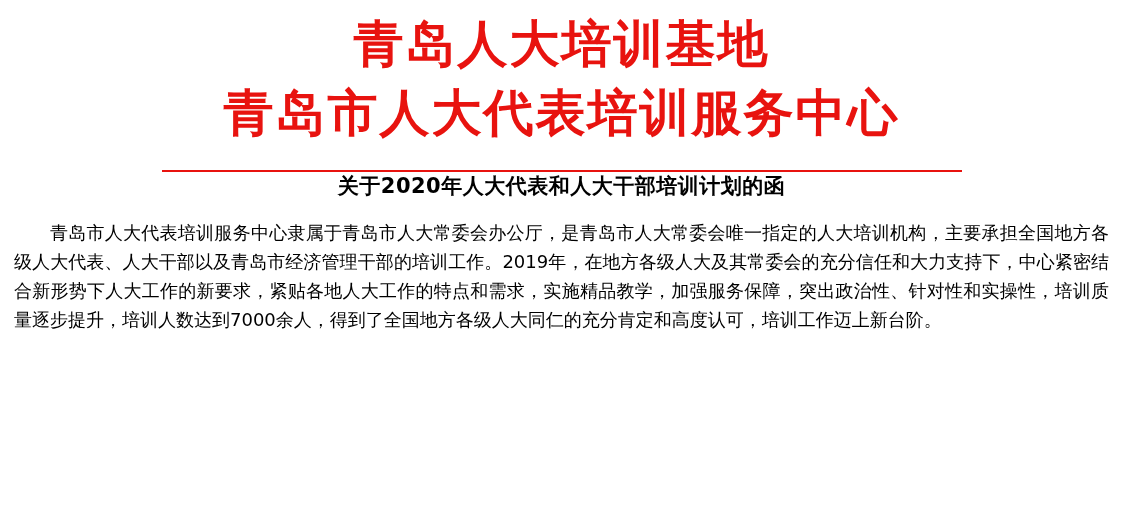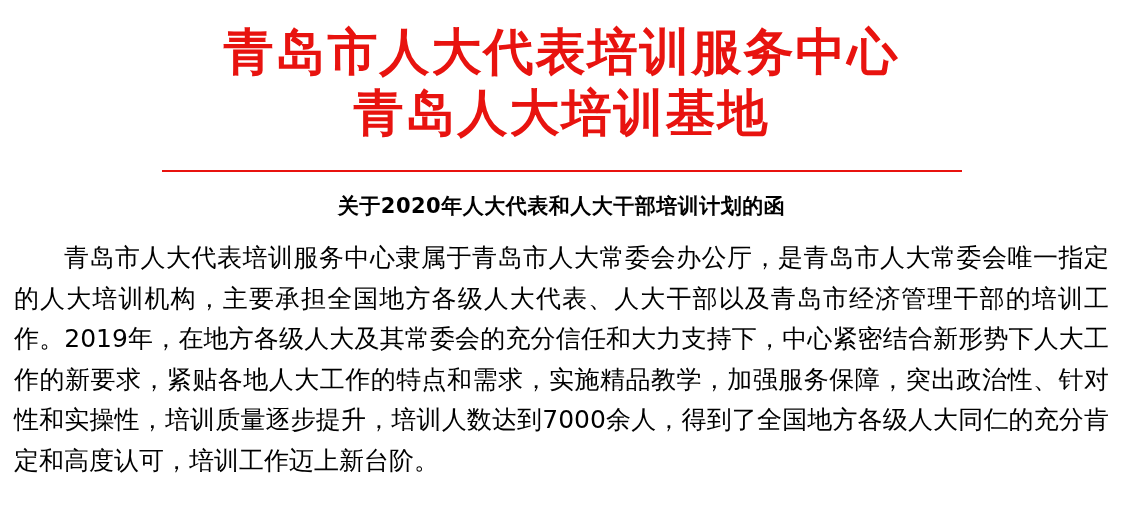--- a/index.html
+++ b/index.html
@@ -43,48 +43,47 @@
     width: 800px;
     margin: 26px auto 0 auto;
     border: 0;
     border-top: 2px solid #e8130f;
     height: 0;
   }
   .doc-title {
     text-align: center;
     font-size: 21px;
     font-weight: bold;
-    margin-top: 20px;
     letter-spacing: 0.5px;
     font-family: "DejaVu Sans", "Liberation Sans", sans-serif;
   }
   .body-text {
     margin: 18px 14px 0 14px;
-    font-size: 25px;
+    font-size: 18px;
     line-height: 1.62;
     text-align: justify;
     text-justify: inter-ideograph;
     font-family: "DejaVu Sans", "Liberation Sans", sans-serif;
   }
   .para {
     text-indent: 2em;
     margin: 0 0 2px 0;
   }
   .para + .para {
     margin-top: 2px;
   }
 </style>
 </head>
 <body>
 
 <div class="page">
 
   <div class="letterhead">
+    <div class="lh-line lh-line-1">青岛人大培训基地</div>
     <div class="lh-line lh-line-2">青岛市人大代表培训服务中心</div>
-    <div class="lh-line lh-line-1">青岛人大培训基地</div>
   </div>
 
   <hr class="rule">
 
   <div class="doc-title">关于2020年人大代表和人大干部培训计划的函</div>
 
   <div class="body-text">
     <p class="para">青岛市人大代表培训服务中心隶属于青岛市人大常委会办公厅，是青岛市人大常委会唯一指定的人大培训机构，主要承担全国地方各级人大代表、人大干部以及青岛市经济管理干部的培训工作。2019年，在地方各级人大及其常委会的充分信任和大力支持下，中心紧密结合新形势下人大工作的新要求，紧贴各地人大工作的特点和需求，实施精品教学，加强服务保障，突出政治性、针对性和实操性，培训质量逐步提升，培训人数达到7000余人，得到了全国地方各级人大同仁的充分肯定和高度认可，培训工作迈上新台阶。</p>
   </div>
 

